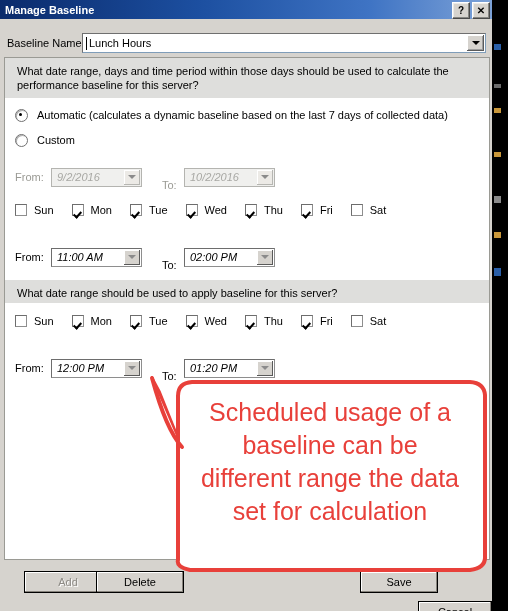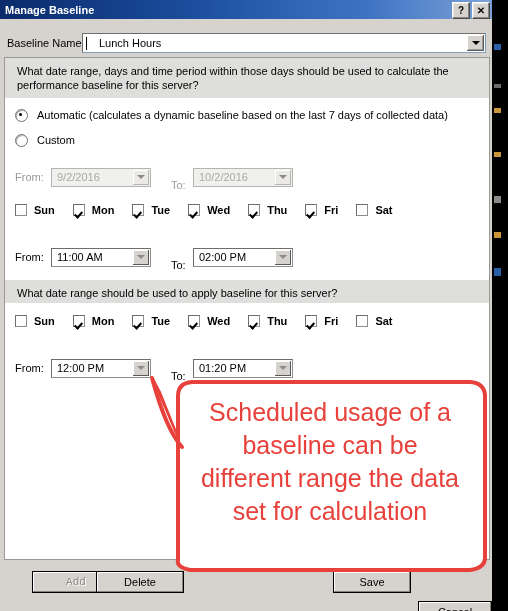--- a/index.html
+++ b/index.html
@@ -49,21 +49,21 @@
   
   #name-row{position:absolute;left:0;top:33px;width:494px;height:21px;}
   #name-label{position:absolute;left:7px;top:4px;font-size:11px;color:#000;}
   #name-combo{
     position:absolute;left:82px;top:0px;width:404px;height:20px;
     background:#fff;box-sizing:border-box;
     border:1px solid #7f9db9;
     border-top-color:#6f6f6f;border-left-color:#6f6f6f;
   }
   #name-caret{position:absolute;left:3px;top:3px;width:1px;height:13px;background:#000;}
-  #name-value{position:absolute;left:16px;top:3px;font-size:11px;color:#000;}
+  #name-value{position:absolute;left:6px;top:3px;font-size:11px;color:#000;}
   #name-arrow-btn{
     position:absolute;right:1px;top:1px;width:17px;height:16px;
     background:#d6d3ce;
     box-shadow:inset -1px -1px 0 #5a5a5a, inset 1px 1px 0 #fff, inset -2px -2px 0 #9d9d9d;
     display:flex;align-items:center;justify-content:center;
   }
   .arrow-dn{width:0;height:0;border-left:4px solid transparent;border-right:4px solid transparent;border-top:4px solid #000;}
   .arrow-dn.dis{border-top-color:#8b8b8b;}
 
   
@@ -87,37 +87,37 @@
     margin-right:9px;position:relative;flex:0 0 auto;
   }
   .radio.on::after{
     content:"";position:absolute;left:3px;top:3px;width:3px;height:3px;border-radius:50%;background:#000;
   }
   .fromto{position:absolute;font-size:11px;color:#000;display:flex;align-items:center;}
   .fromto .lbl{width:36px;}
   .fromto .lbl.to{width:22px;margin-left:10px;margin-top:16px;}
   .fromto .lbl.dis{color:#9a9a94;}
   .combo{
-    width:100px;height:19px;background:#fff;position:relative;
+    width:91px;height:19px;background:#fff;position:relative;
     border:1px solid #8e8e8e;box-sizing:border-box;
-    border-top-color:#6d6d6d;border-left-color:#6d6d6d;
+    border-top-color:#6d6d6d;border-left-color:#6d6d6d;font-style:italic;
   }
   .combo.dis{background:#f0f0ee;border-color:#b4b4b0;}
   .combo .cv{position:absolute;left:5px;top:2px;font-size:11px;color:#000;}
   .combo.dis .cv{color:#a8a8a4;}
   .combo .cbtn{
     position:absolute;right:1px;top:1px;width:16px;height:15px;
     background:#d6d3ce;
     box-shadow:inset -1px -1px 0 #5a5a5a, inset 1px 1px 0 #fff;
     display:flex;align-items:center;justify-content:center;
   }
   .combo.dis .cbtn{background:#eceae6;box-shadow:inset -1px -1px 0 #b6b6b2, inset 1px 1px 0 #fff;}
 
   .days{position:absolute;left:10px;display:flex;align-items:center;font-size:11px;color:#000;}
-  .day{display:flex;align-items:flex-end;margin-right:18px;font-weight:bold;}
+  .day{display:flex;align-items:flex-end;margin-right:18px;}
   .day:last-child{margin-right:0;}
   .cb{
     width:12px;height:12px;background:#fff;box-sizing:border-box;
     border:1px solid #8e8e8e;border-top-color:#6d6d6d;border-left-color:#6d6d6d;
     margin-right:7px;position:relative;flex:0 0 auto;
   }
   .cb.on::after{
     content:"";position:absolute;left:2px;top:5px;width:3px;height:6px;
     border:solid #000;border-width:0 2px 2px 0;transform:rotate(42deg);
   }
@@ -299,23 +299,23 @@
       <span class="combo">
         <span class="cv">01:20 PM</span>
         <span class="cbtn">
             <span class="arrow-dn dis"></span>
           </span>
       </span>
     </div>
   </div>
 
   <div id="btnbar">
-    <div class="btn dis" style="left:32px;top:8px;width:88px;font-family:Liberation Mono, monospace;">Add</div>
+    <div class="btn dis" style="left:24px;top:8px;width:88px;">Add</div>
     <div class="btn" style="left:96px;top:8px;width:88px;">Delete</div>
-    <div class="btn" style="left:333px;top:8px;width:78px;">Save</div>
+    <div class="btn" style="left:360px;top:8px;width:78px;">Save</div>
     <div class="btn" style="left:418px;top:8px;width:74px;margin-top:30px;">Cancel</div>
   </div>
 </div>
 
 <svg id="callout" viewBox="0 0 508 611">
   <path d="M152,377 L182,447 L160,392 Z" fill="#e8403a" stroke="#e8403a" stroke-width="2" stroke-linejoin="round"></path>
   <path d="M178,560 Q176,567 190,570 L470,570 Q486,568 485,556 L485,395 Q484,383 470,382 L192,382 Q178,383 178,396 Z" fill="#ffffff" stroke="#e8403a" stroke-width="4" stroke-linejoin="round"></path>
   <path d="M152,378 C158,400 168,432 182,447" fill="none" stroke="#e8403a" stroke-width="4" stroke-linecap="round"></path>
 </svg>
 <div id="callout-text" style="color: rgb(232, 64, 58);">Scheduled usage of a baseline can be different range the data set for calculation</div>

